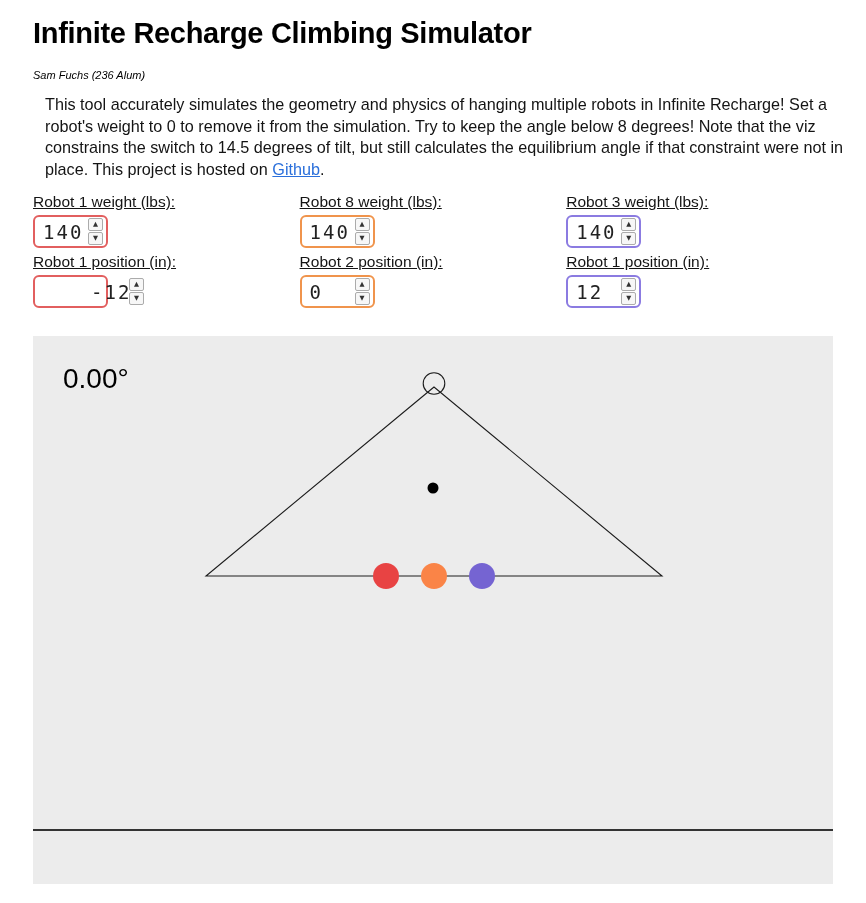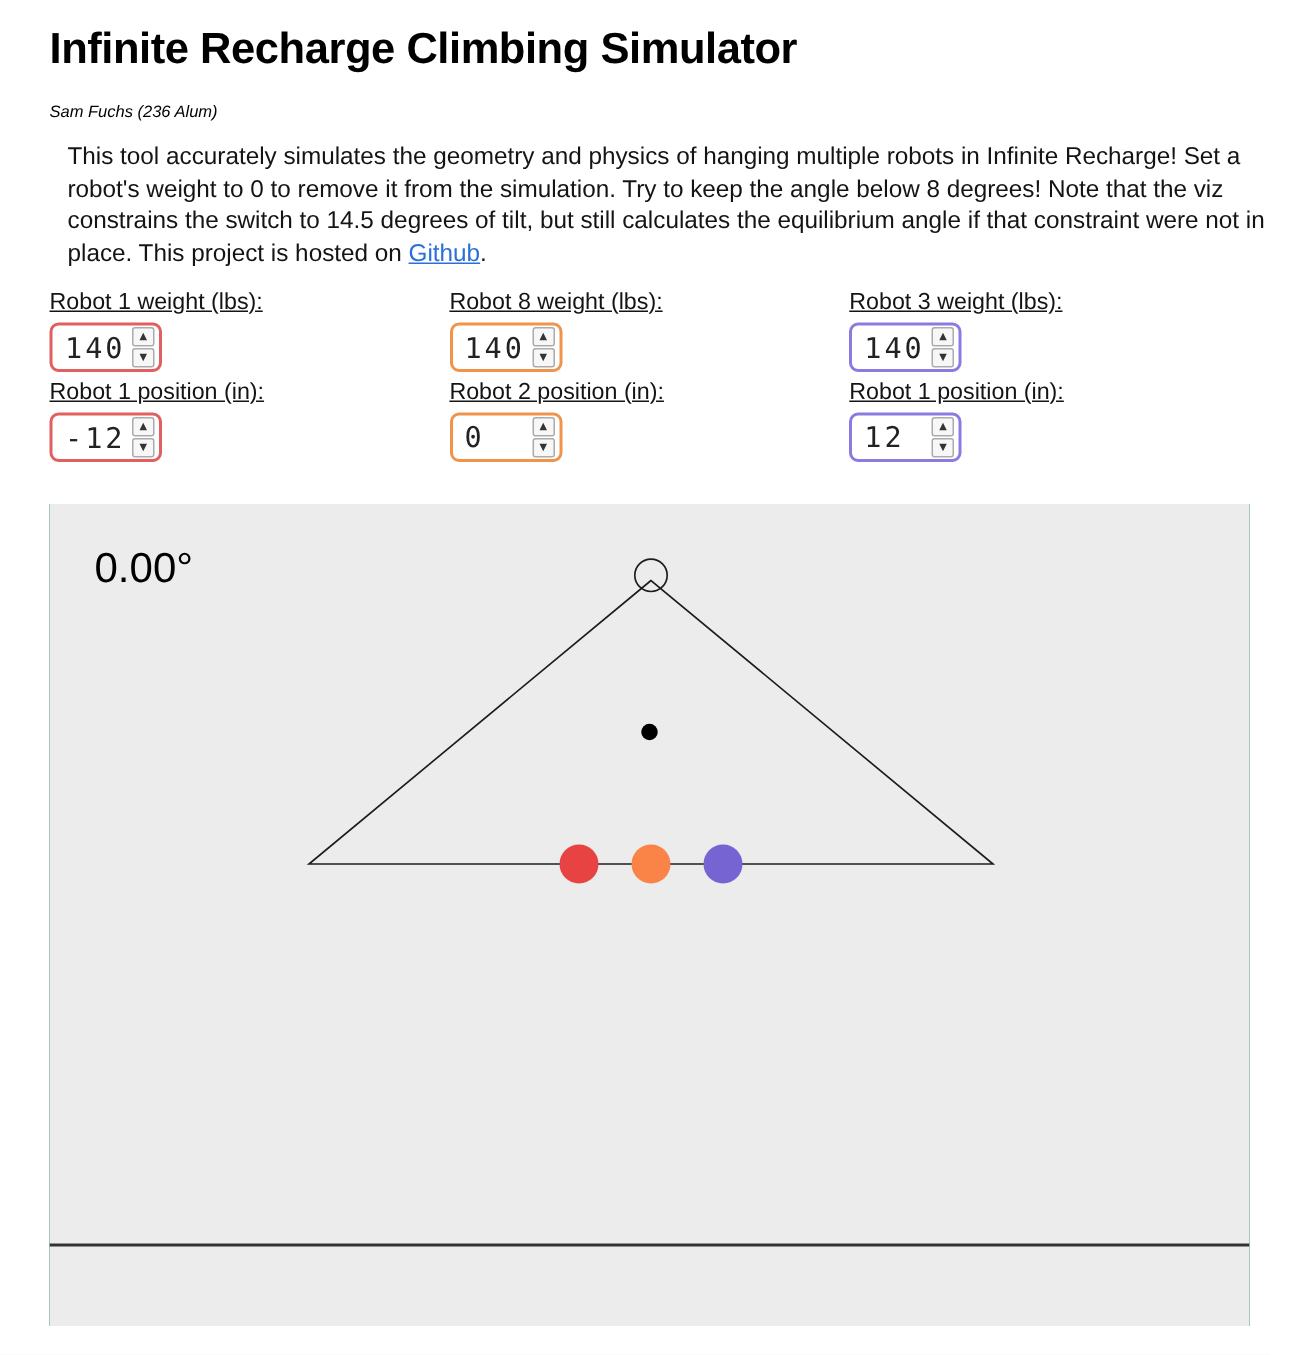--- a/index.html
+++ b/index.html
@@ -135,21 +135,21 @@
         <span class="spinner">
           <button type="button" class="spin">
               <span class="arrow">▲</span>
             </button>
           <button type="button" class="spin">
               <span class="arrow">▼</span>
             </button>
         </span>
       </div>
       <label class="field-label">Robot 1 position (in):</label>
-      <div class="numbox" style="border-color: rgb(226, 95, 95);">
+      <div class="numbox" style="border-color: rgb(226, 95, 95); padding-left: 48px;">
         <input type="text" value="-12" style="">
         <span class="spinner">
           <button type="button" class="spin">
               <span class="arrow">▲</span>
             </button>
           <button type="button" class="spin">
               <span class="arrow">▼</span>
             </button>
         </span>
       </div>

